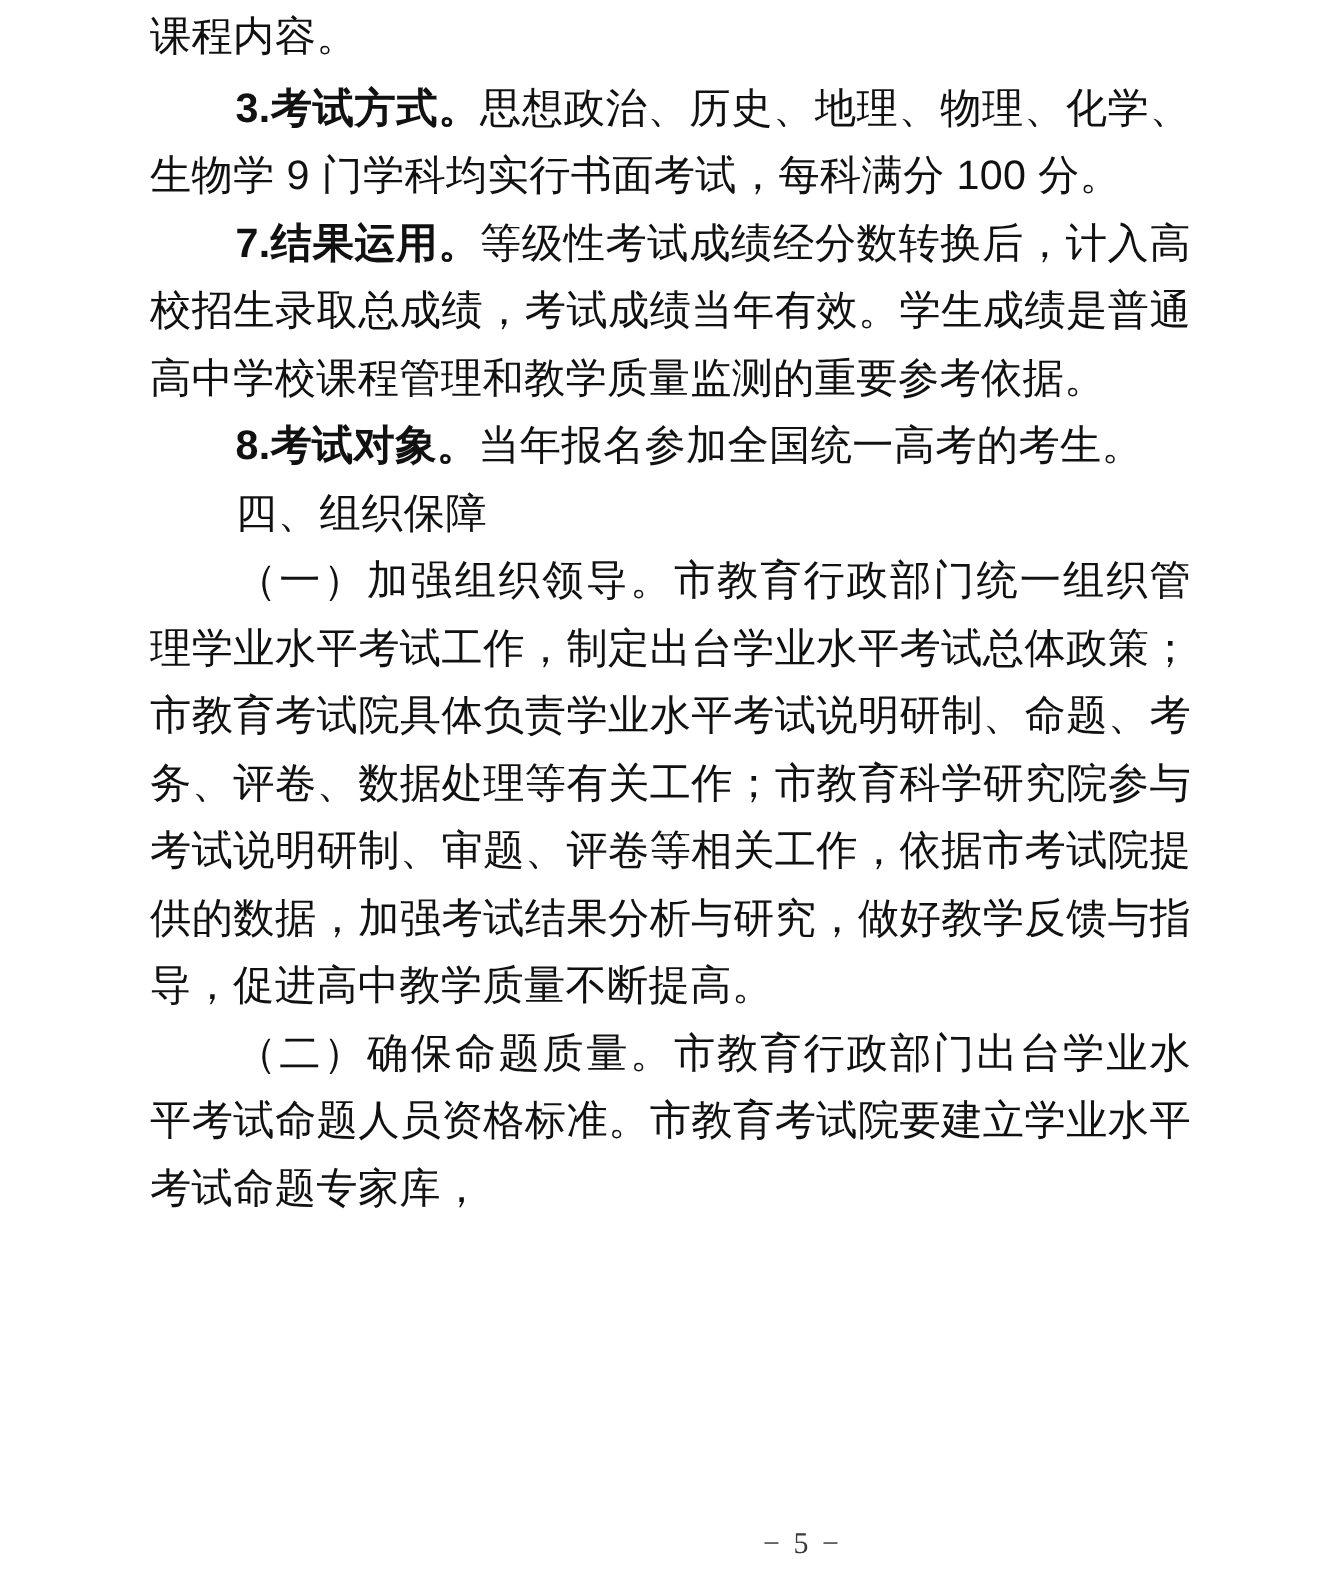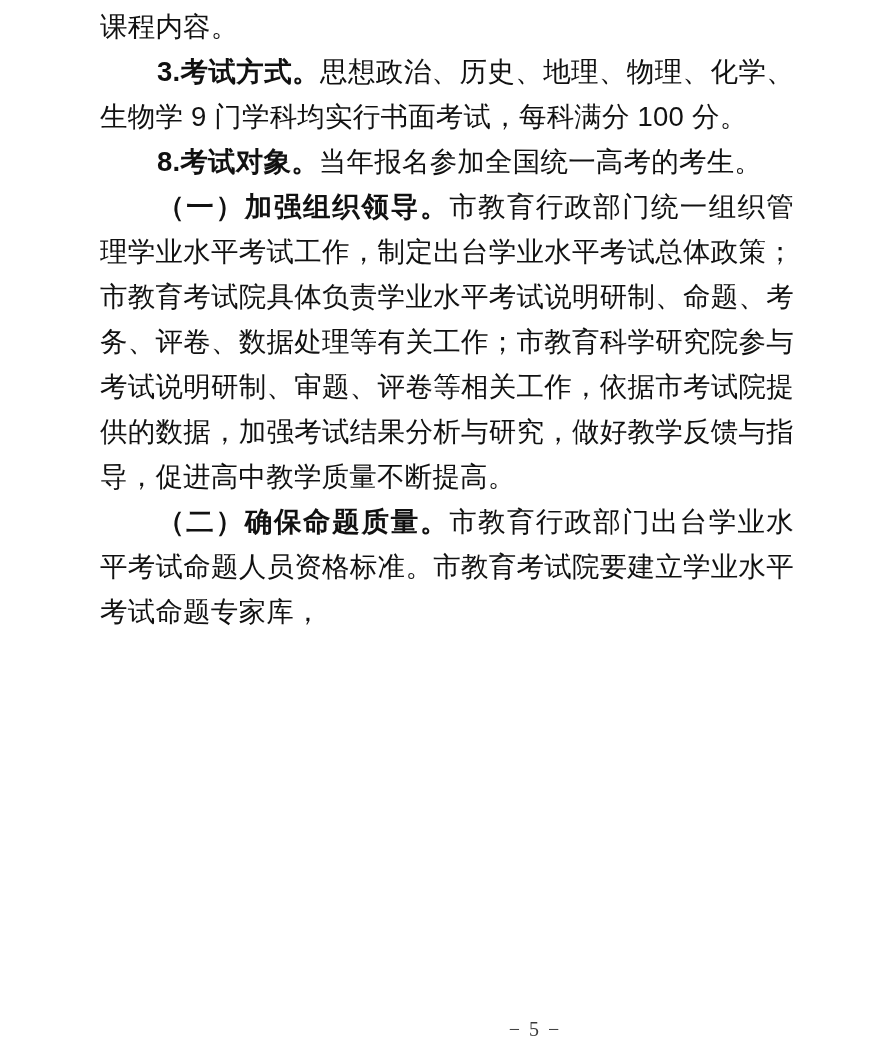--- a/index.html
+++ b/index.html
@@ -35,27 +35,28 @@
     text-align: justify;
     text-justify: inter-character;
     word-break: break-all;
     color: #111111;
   }
   .para.indent {
     text-indent: 57px;
   }
   .para.noindent {
     text-indent: 0;
+    font-family: Liberation Mono, monospace;
   }
   .para .lead {
     font-weight: bold;
     margin-top: 40px;
   }
   .para .lead-heavy {
-    font-weight: bold;
+    font-weight: normal;
     letter-spacing: 0.6px;
   }
   .section-heading {
     margin: 0;
     font-size: 27.5px;
     line-height: 45px;
     font-weight: normal;
     text-indent: 57px;
     letter-spacing: 0.5px;
     color: #111111;
@@ -83,23 +84,25 @@
 
   <div class="text-column">
 
     <p class="para noindent">课程内容。</p>
 
     <p class="para indent"><span class="lead">3.考试方式。</span><span>思想政治、历史、地理、物理、化学、生物学 9 门学科均实行书面考试，每科满分 100 分。</span></p>
 
 
 
 
+    <p class="para indent"><span class="lead">7.结果运用。</span><span>等级性考试成绩经分数转换后，计入高校招生录取总成绩，考试成绩当年有效。学生成绩是普通高中学校课程管理和教学质量监测的重要参考依据。</span></p>
 
     <p class="para indent"><span class="lead">8.考试对象。</span><span>当年报名参加全国统一高考的考生。</span></p>
 
+    <p class="section-heading">四、组织保障</p>
 
     <p class="para indent"><span class="lead-heavy">（一）加强组织领导。</span><span>市教育行政部门统一组织管理学业水平考试工作，制定出台学业水平考试总体政策；市教育考试院具体负责学业水平考试说明研制、命题、考务、评卷、数据处理等有关工作；市教育科学研究院参与考试说明研制、审题、评卷等相关工作，依据市考试院提供的数据，加强考试结果分析与研究，做好教学反馈与指导，促进高中教学质量不断提高。</span></p>
 
     <p class="para indent"><span class="lead-heavy">（二）确保命题质量。</span><span>市教育行政部门出台学业水平考试命题人员资格标准。市教育考试院要建立学业水平考试命题专家库，</span></p>
 
   </div>
 
   <div class="page-number">
     <span class="pn-inner">− 5 −</span>
   </div>

